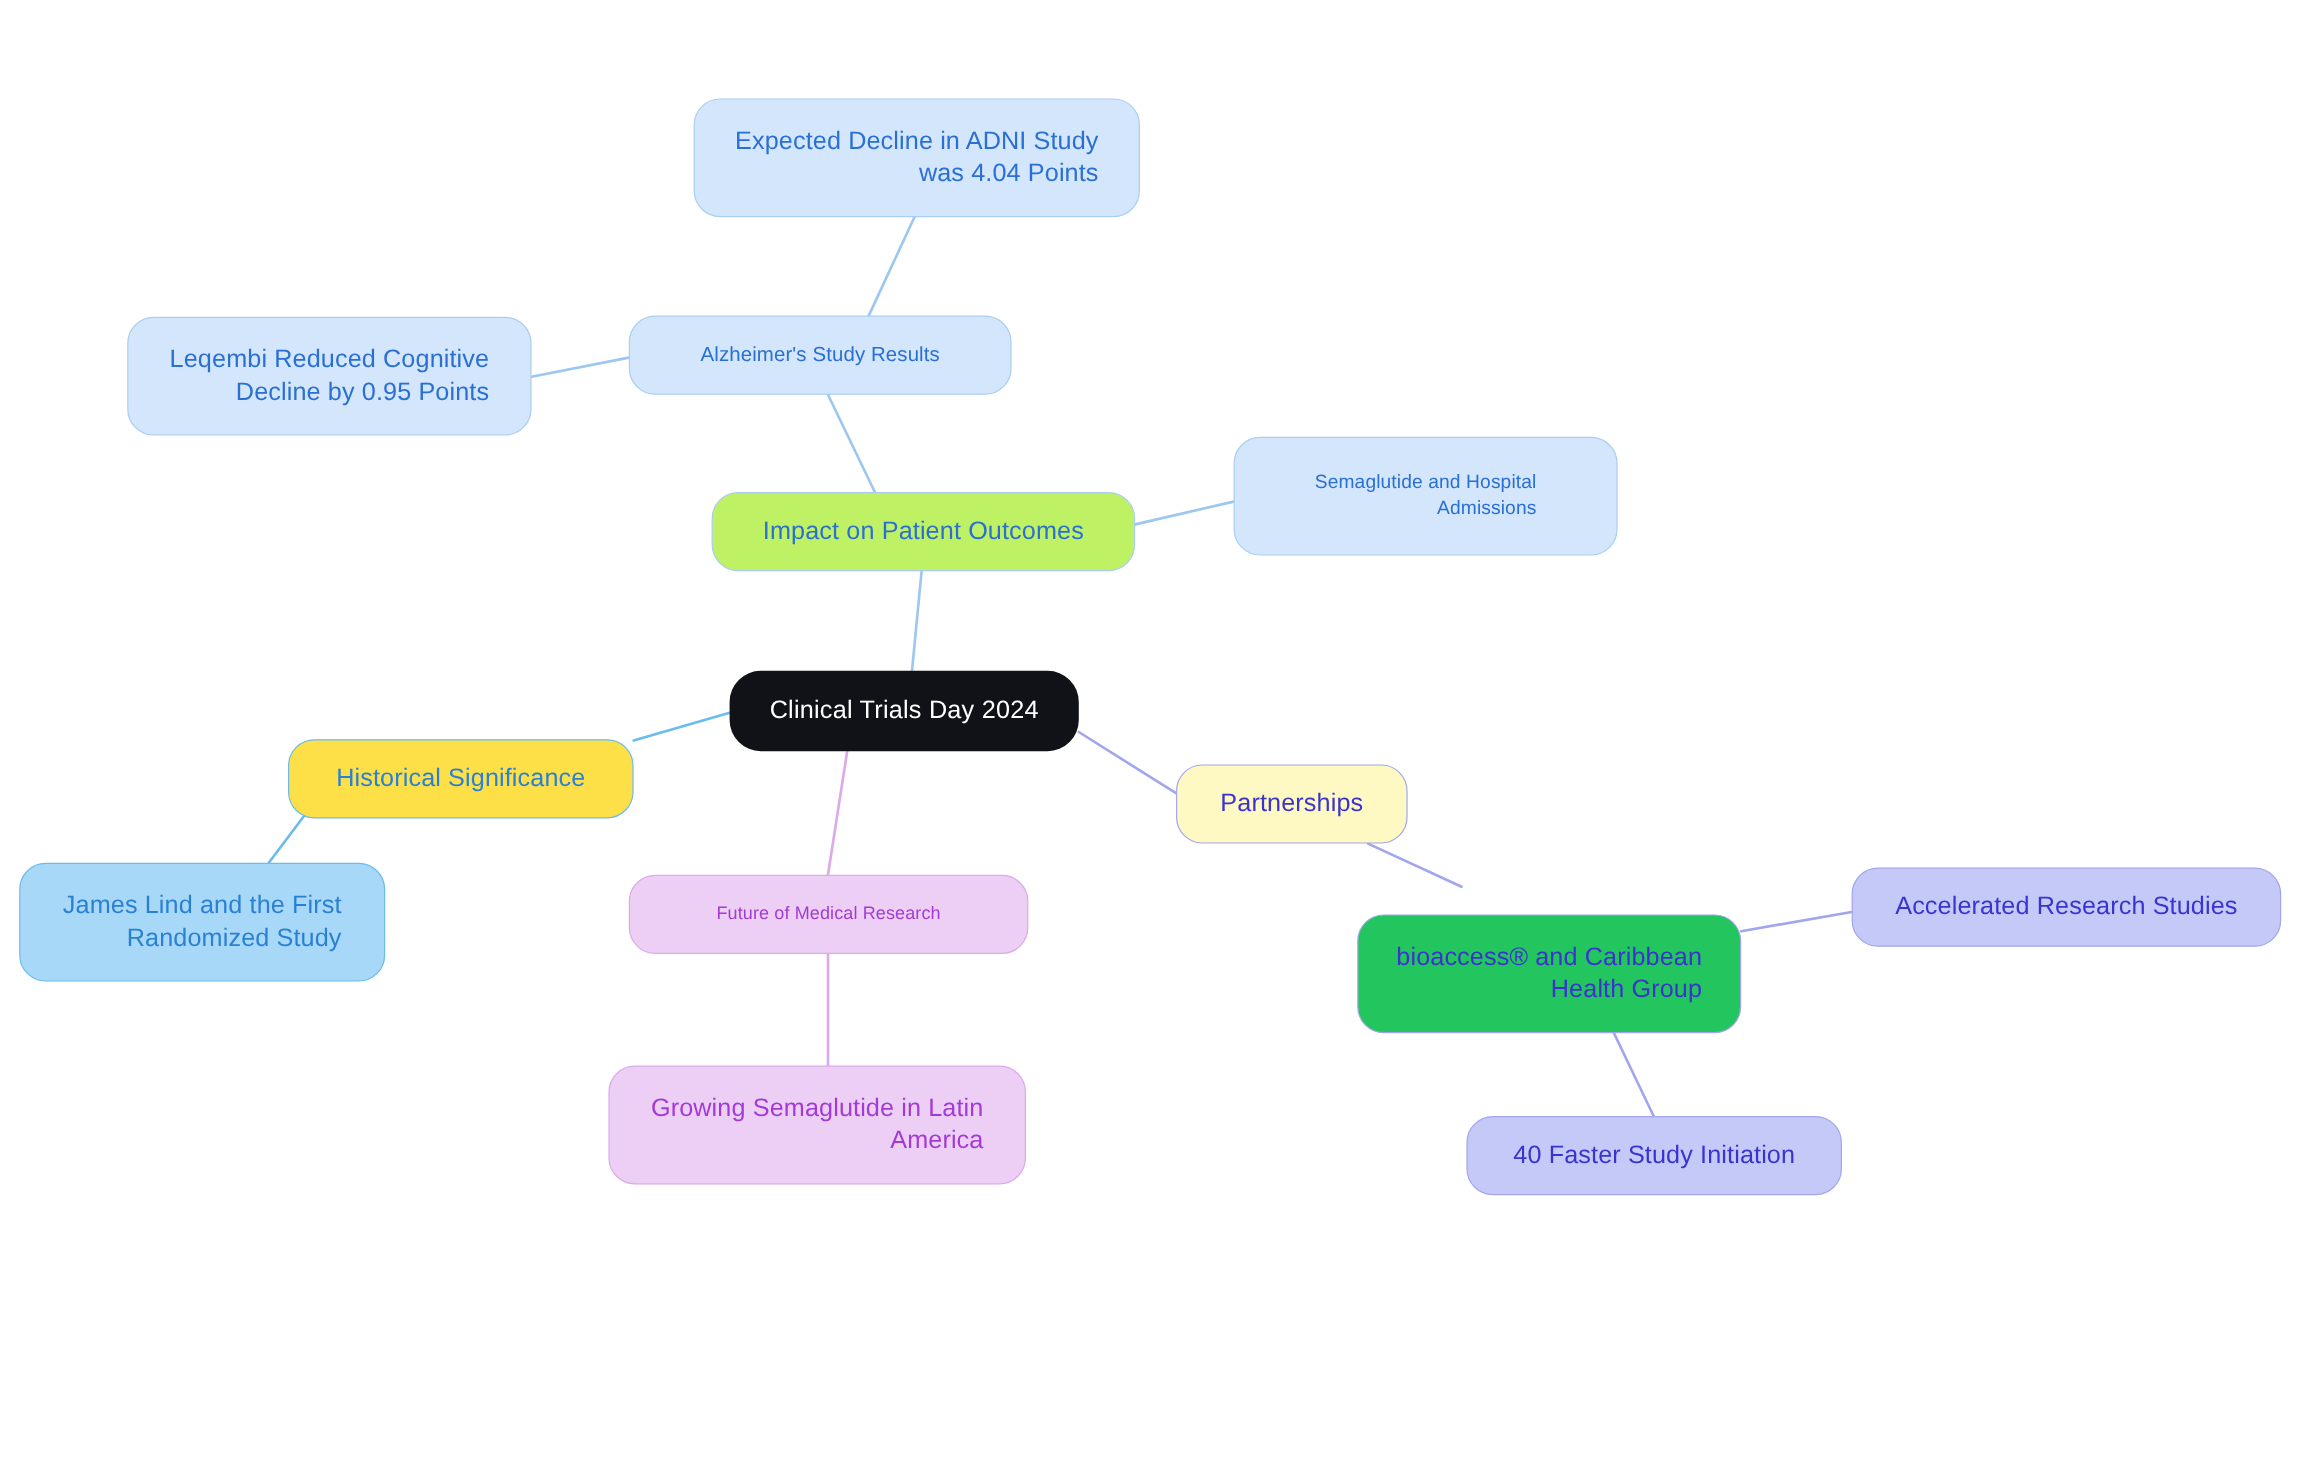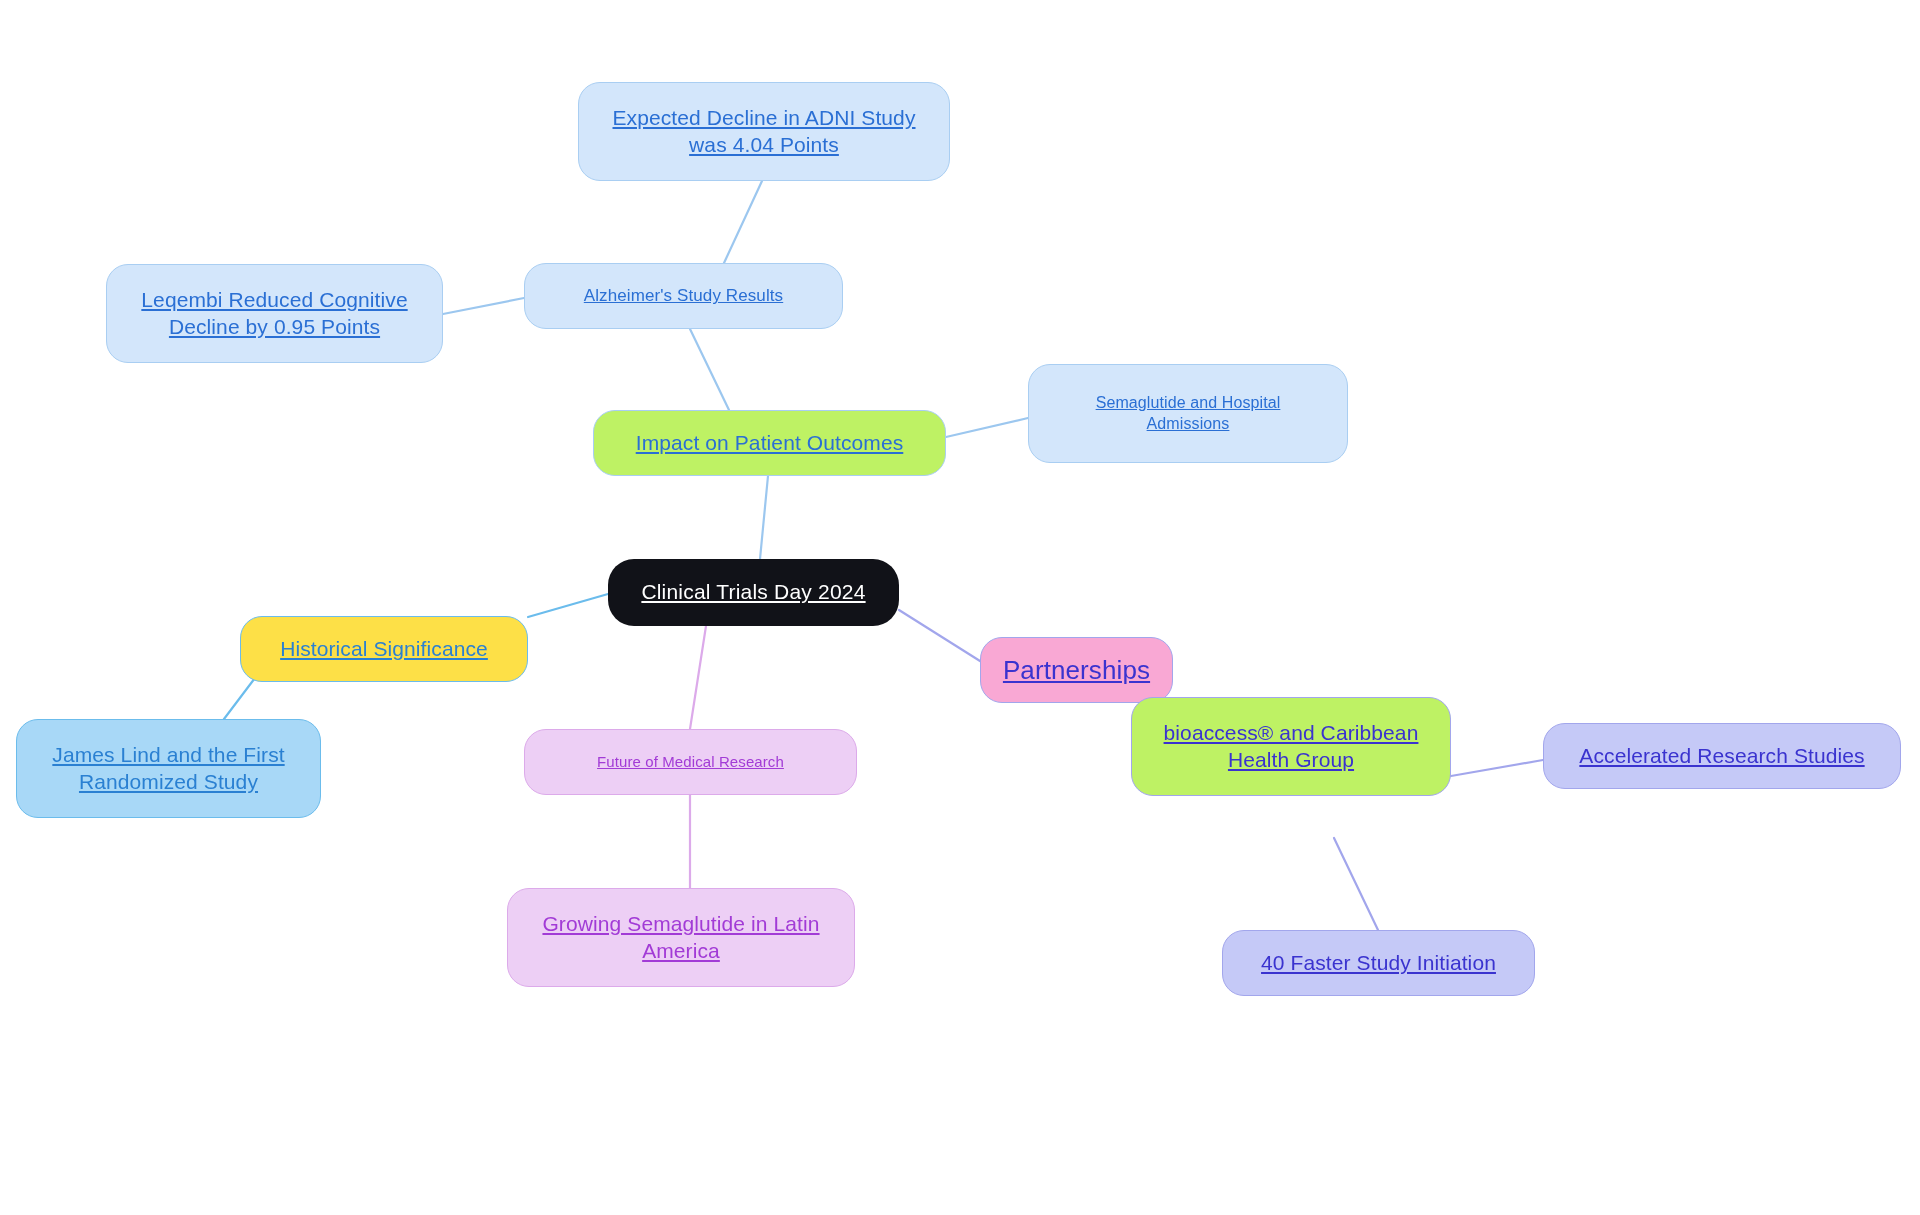--- a/index.html
+++ b/index.html
@@ -27,28 +27,27 @@
     width: 1920px;
     height: 1215px;
     pointer-events: none;
   }
   .node {
     position: absolute;
     box-sizing: border-box;
     display: flex;
     align-items: center;
     justify-content: center;
-    text-align: center;
+    text-align: right;
     border-radius: 22px;
     border: 1.5px solid transparent;
     line-height: 1.26;
     padding: 6px 18px;
     white-space: pre-line;
     letter-spacing: 0.1px;
-    text-decoration: underline;
   }
   .node.root {
     border-radius: 26px;
     border: none;
     letter-spacing: 0.2px;
   }
   .logo {
     position: absolute;
     left: 1655px;
     top: 1120px;
@@ -112,20 +111,20 @@
       <div class="node" style="left: 106px; top: 264px; width: 337px; height: 99px; background: rgb(211, 230, 251); color: rgb(42, 111, 212); border-color: rgb(169, 206, 242); font-size: 21px;"><span>Leqembi Reduced Cognitive
 Decline by 0.95 Points</span></div>
       <div class="node" style="left: 1028px; top: 364px; width: 320px; height: 99px; background: rgb(211, 230, 251); color: rgb(42, 111, 212); border-color: rgb(169, 206, 242); font-size: 16px;"><span>Semaglutide and Hospital
 Admissions</span></div>
       <div class="node" style="left: 240px; top: 588px; width: 288px; height: 66px; background: #fde047; color: rgb(42, 128, 210); border-color: rgb(107, 188, 236); font-size: 21px; margin-top: 28px;"><span>Historical Significance</span></div>
       <div class="node" style="left: 16px; top: 719px; width: 305px; height: 99px; background: rgb(168, 216, 247); color: rgb(42, 128, 210); border-color: rgb(107, 188, 236); font-size: 21px;"><span>James Lind and the First
 Randomized Study</span></div>
       <div class="node" style="left: 524px; top: 729px; width: 333px; height: 66px; background: rgb(237, 207, 245); color: rgb(162, 59, 214); border-color: rgb(220, 170, 234); font-size: 15px;"><span>Future of Medical Research</span></div>
       <div class="node" style="left: 507px; top: 888px; width: 348px; height: 99px; background: rgb(237, 207, 245); color: rgb(162, 59, 214); border-color: rgb(220, 170, 234); font-size: 21px;"><span>Growing Semaglutide in Latin
 America</span></div>
-      <div class="node" style="left: 980px; top: 637px; width: 193px; height: 66px; background: #f9a8d4; color: rgb(58, 51, 207); border-color: rgb(162, 166, 236); font-size: 26px;"><span>Partnerships</span></div>
-      <div class="node" style="left: 1131px; top: 697px; width: 320px; height: 99px; background: #bef264; color: rgb(58, 51, 207); border-color: rgb(162, 166, 236); font-size: 21px;"><span>bioaccess® and Caribbean
+      <div class="node" style="left: 980px; top: 637px; width: 193px; height: 66px; background: #fef9c3; color: rgb(58, 51, 207); border-color: rgb(162, 166, 236); font-size: 21px;"><span>Partnerships</span></div>
+      <div class="node" style="left: 1131px; top: 762px; width: 320px; height: 99px; background: #22c55e; color: rgb(58, 51, 207); border-color: rgb(162, 166, 236); font-size: 21px;"><span>bioaccess® and Caribbean
 Health Group</span></div>
       <div class="node" style="left: 1543px; top: 723px; width: 358px; height: 66px; background: rgb(197, 201, 247); color: rgb(58, 51, 207); border-color: rgb(162, 166, 236); font-size: 21px;"><span>Accelerated Research Studies</span></div>
       <div class="node" style="left: 1222px; top: 930px; width: 313px; height: 66px; background: rgb(197, 201, 247); color: rgb(58, 51, 207); border-color: rgb(162, 166, 236); font-size: 21px;"><span>40 Faster Study Initiation</span></div>
     </div>
 
 </div>
 
 </body></html>

